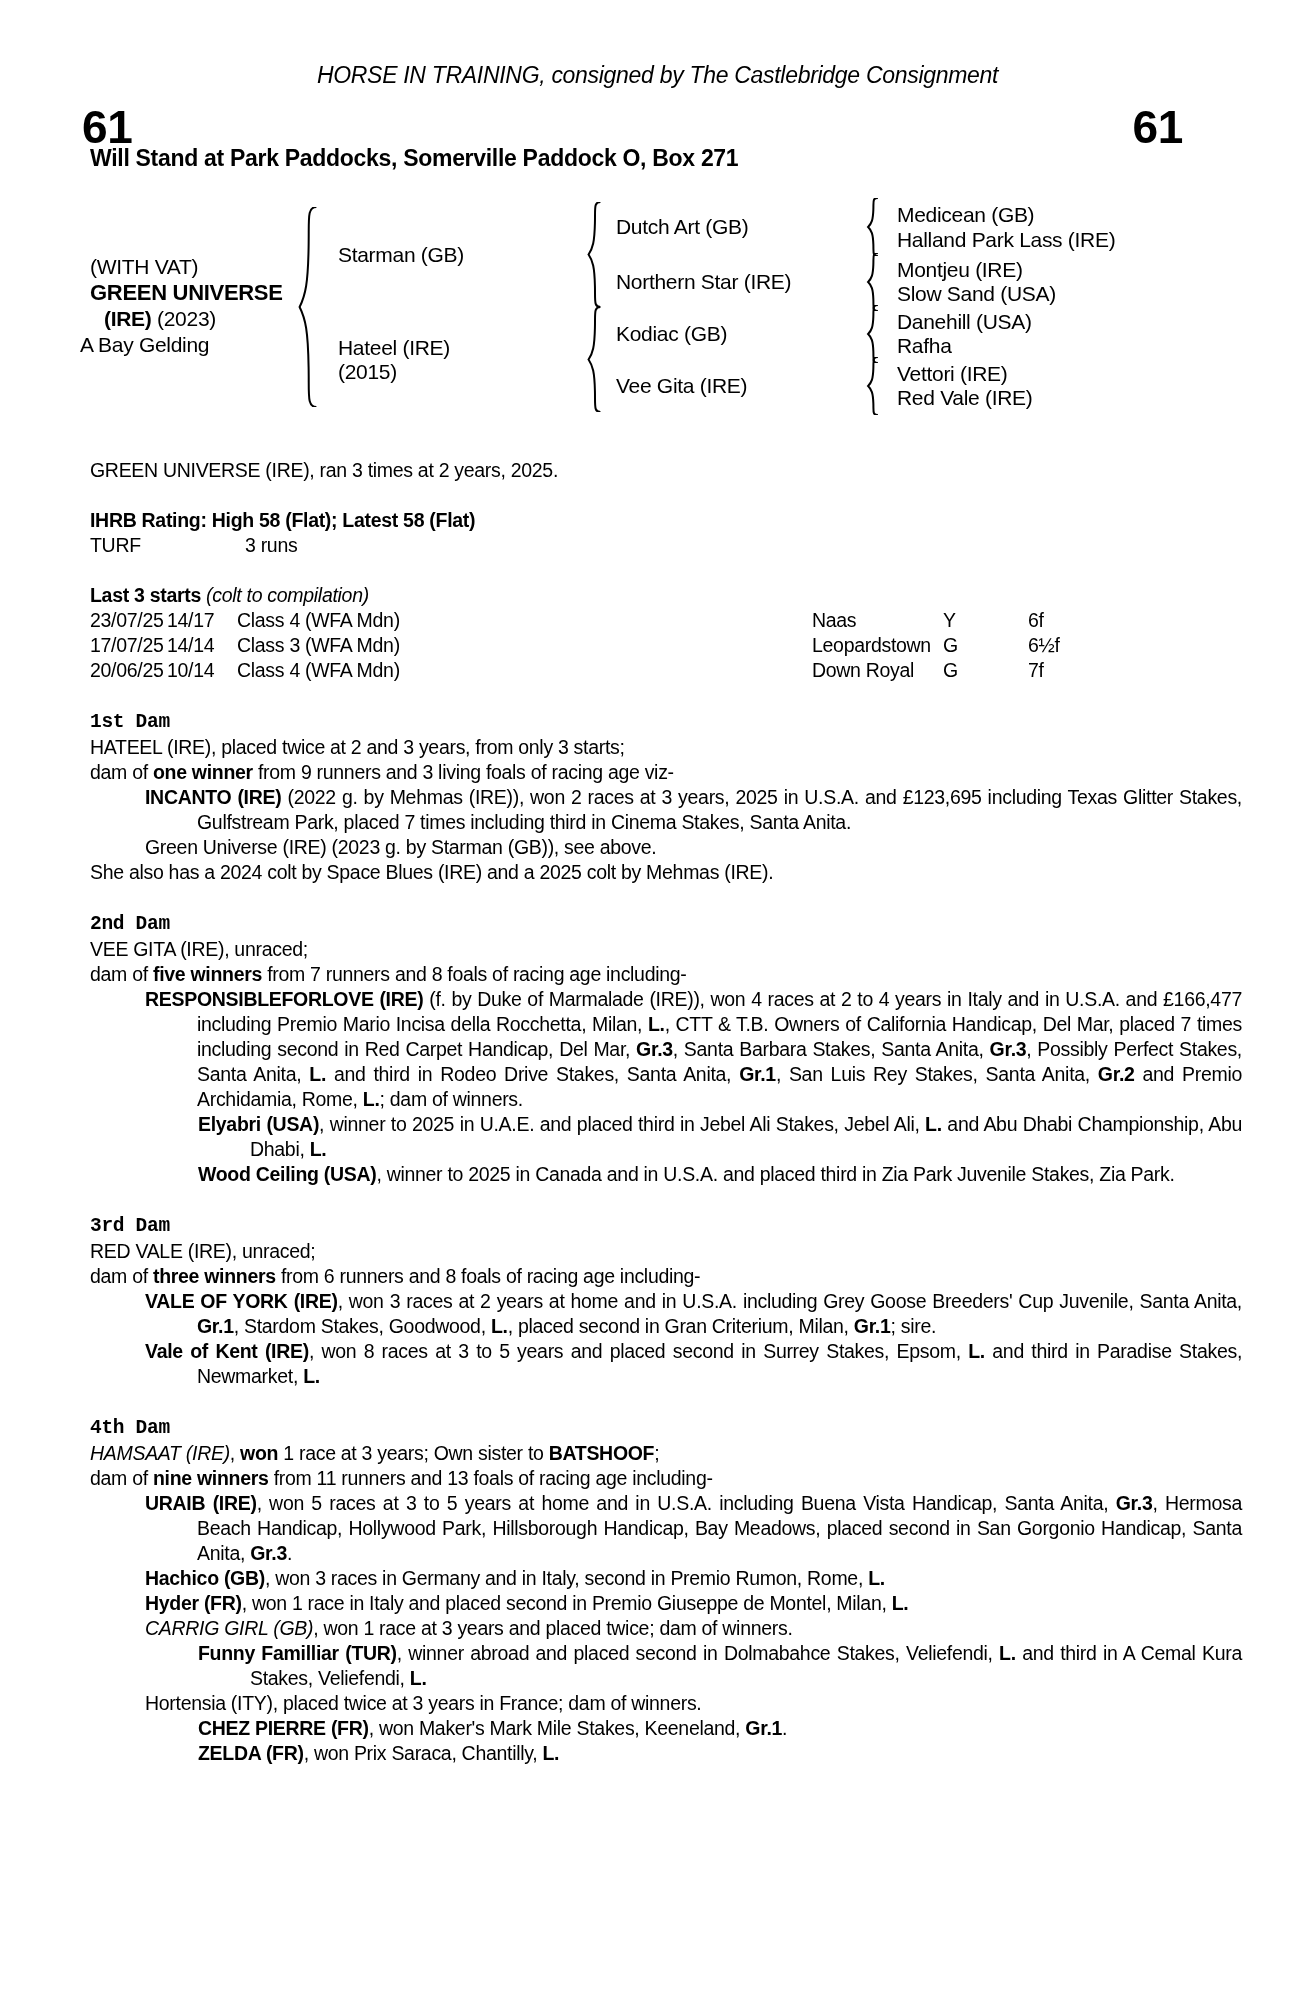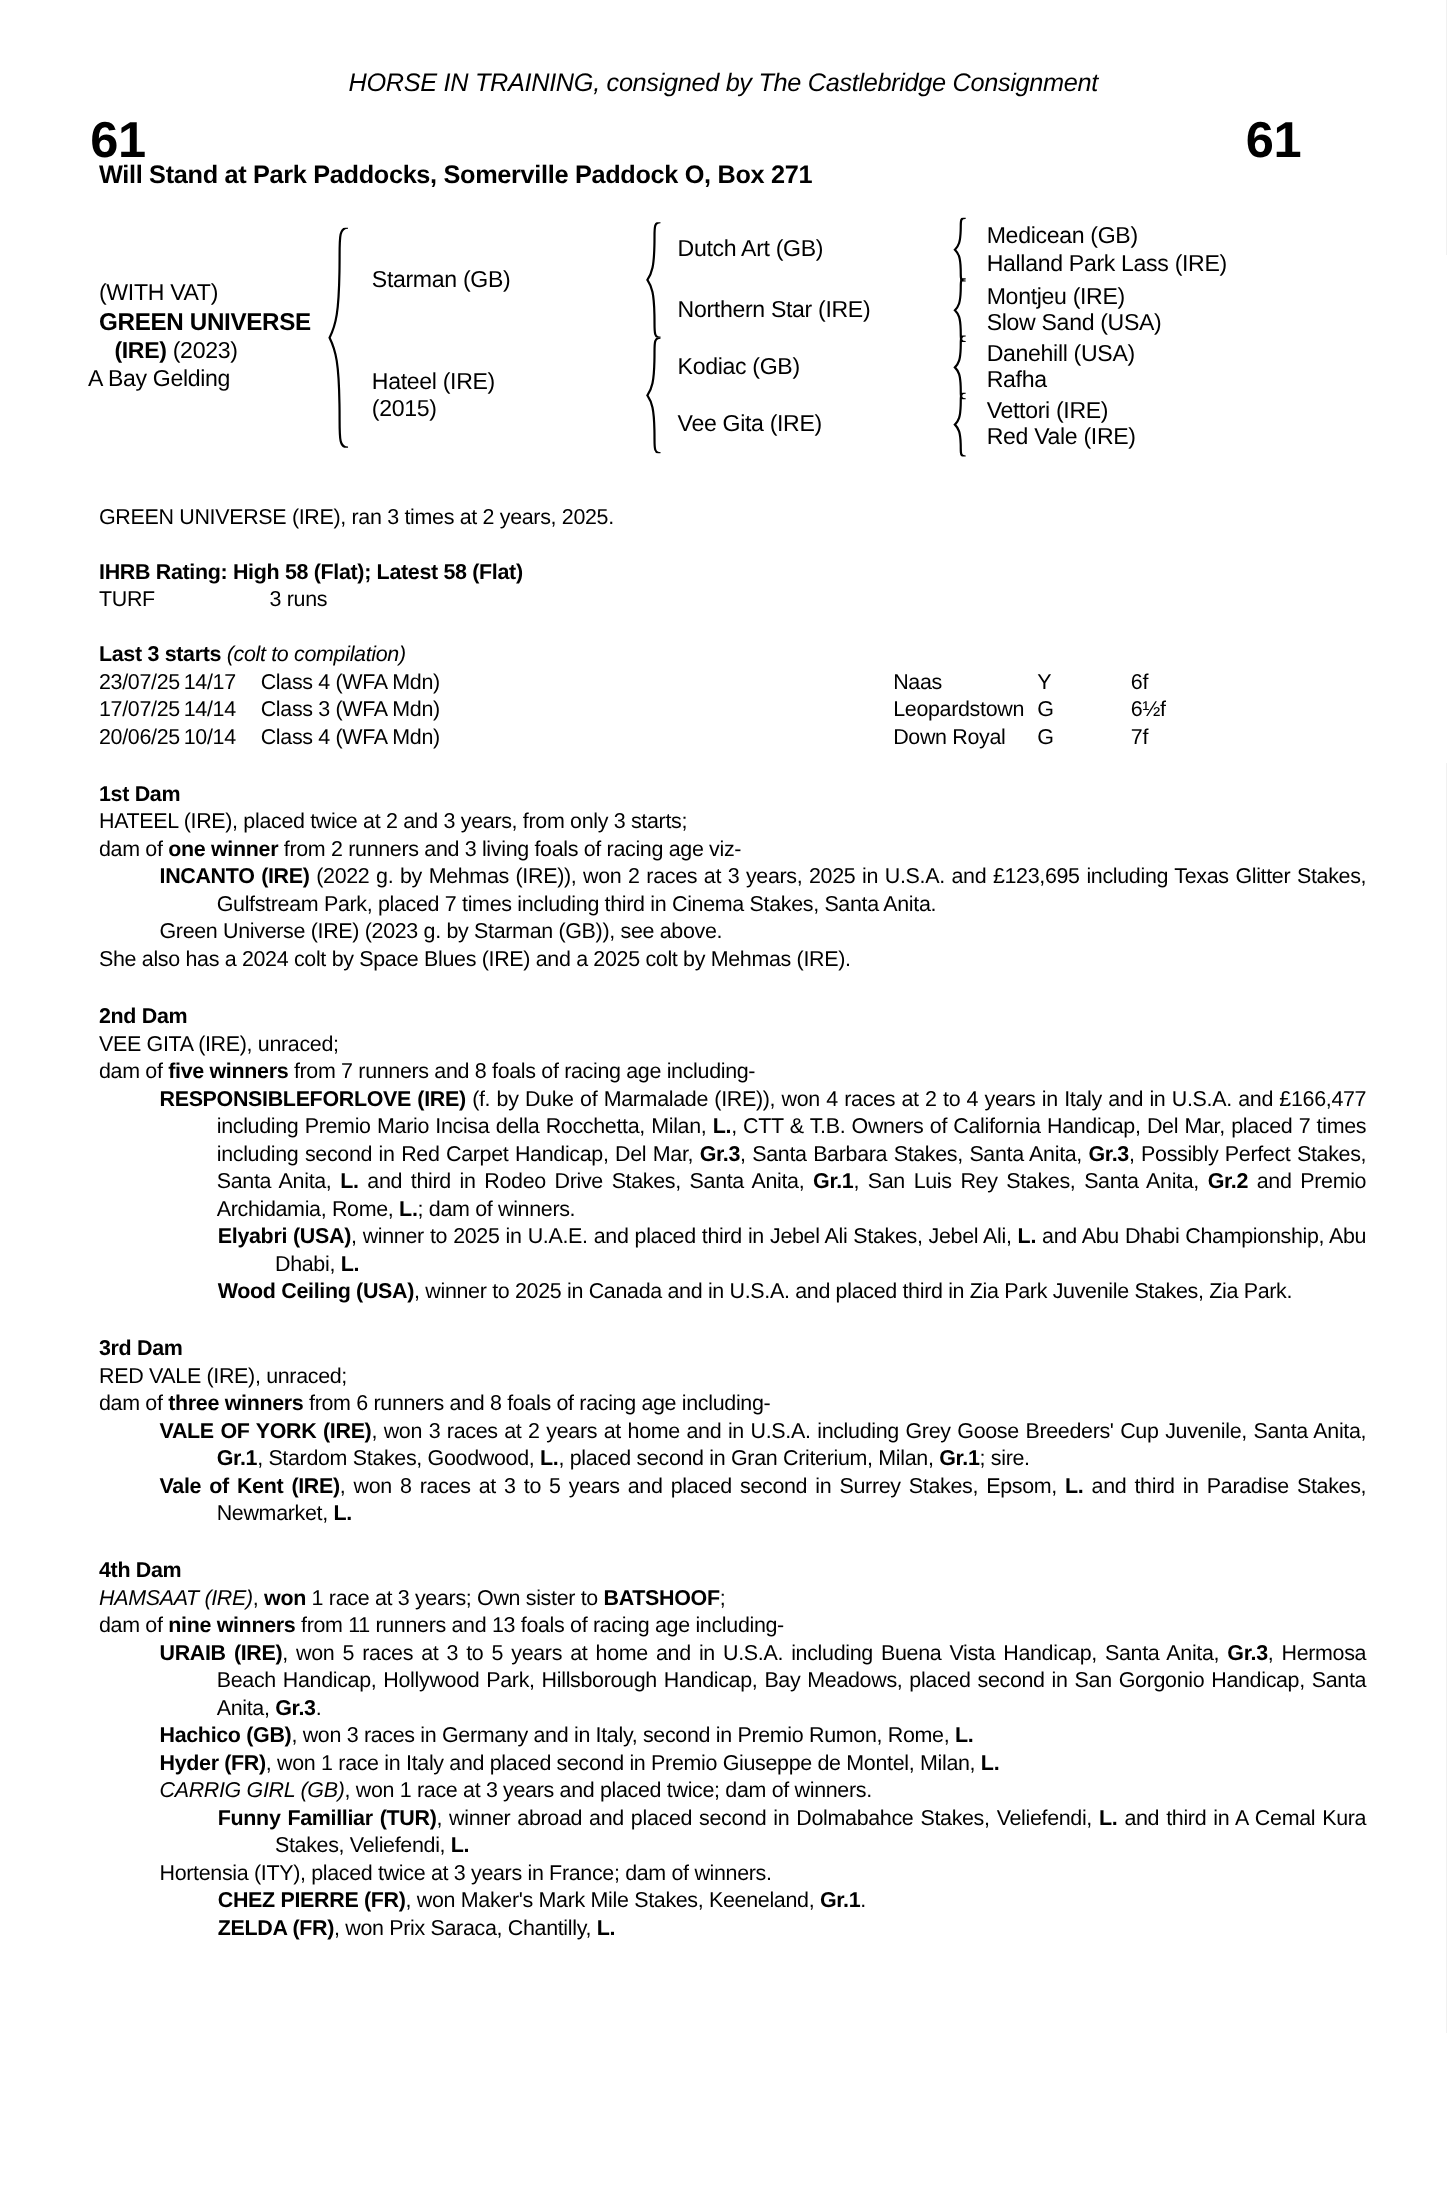--- a/index.html
+++ b/index.html
@@ -43,21 +43,21 @@
   .turf-runs{position:absolute;left:155px;top:0;}
   .last-starts .bold-lbl{font-weight:bold;}
   .last-starts .note{font-style:italic;}
   .race-table{width:100%;}
   .race-row{
     display:grid;
     grid-template-columns:77px 70px 575px 131px 85px auto;
     white-space:nowrap;text-align:left;
   }
   .section{margin-top:27px;}
-  .dam-heading{font-weight:bold;text-align:left;}
+  .dam-heading{font-weight:bold;text-align:left;font-family:Liberation Mono, monospace;}
   .para{margin:0;}
   .ind-base{padding-left:0;}
   .ind-entry{padding-left:107px;text-indent:-52px;}
   .ind-sub{padding-left:160px;text-indent:-52px;}
 </style>
 </head>
 <body>
 
 <div class="page">
 
@@ -161,21 +161,21 @@
           <span>Class 4 (WFA Mdn)</span>
           <span>Down Royal</span>
           <span>G</span>
           <span>7f</span>
         </div>
       </div>
     <div id="sections">
         <div class="section">
           <div class="dam-heading">1st Dam</div>
           <div class="para ind-base"><span>HATEEL (IRE), placed twice at 2 and 3 years, from only 3 starts;</span></div>
-          <div class="para ind-base"><span>dam of </span><span style="font-weight: bold;">one winner</span><span> from 2 runners and 3 living foals of racing age viz-</span></div>
+          <div class="para ind-base"><span>dam of </span><span style="font-weight: bold;">one winner</span><span> from 9 runners and 3 living foals of racing age viz-</span></div>
           <div class="para ind-entry"><span style="font-weight: bold;">INCANTO (IRE)</span><span> (2022 g. by Mehmas (IRE)), won 2 races at 3 years, 2025 in U.S.A. and £123,695 including Texas Glitter Stakes, Gulfstream Park, placed 7 times including third in Cinema Stakes, Santa Anita.</span></div>
           <div class="para ind-entry"><span>Green Universe (IRE) (2023 g. by Starman (GB)), see above.</span></div>
           <div class="para ind-base"><span>She also has a 2024 colt by Space Blues (IRE) and a 2025 colt by Mehmas (IRE).</span></div>
         </div>
         <div class="section">
           <div class="dam-heading">2nd Dam</div>
           <div class="para ind-base"><span>VEE GITA (IRE), unraced;</span></div>
           <div class="para ind-base"><span>dam of </span><span style="font-weight: bold;">five winners</span><span> from 7 runners and 8 foals of racing age including-</span></div>
           <div class="para ind-entry"><span style="font-weight: bold;">RESPONSIBLEFORLOVE (IRE)</span><span> (f. by Duke of Marmalade (IRE)), won 4 races at 2 to 4 years in Italy and in U.S.A. and £166,477 including Premio Mario Incisa della Rocchetta, Milan, </span><span style="font-weight: bold;">L.</span><span>, CTT &amp; T.B. Owners of California Handicap, Del Mar, placed 7 times including second in Red Carpet Handicap, Del Mar, </span><span style="font-weight: bold;">Gr.3</span><span>, Santa Barbara Stakes, Santa Anita, </span><span style="font-weight: bold;">Gr.3</span><span>, Possibly Perfect Stakes, Santa Anita, </span><span style="font-weight: bold;">L.</span><span> and third in Rodeo Drive Stakes, Santa Anita, </span><span style="font-weight: bold;">Gr.1</span><span>, San Luis Rey Stakes, Santa Anita, </span><span style="font-weight: bold;">Gr.2</span><span> and Premio Archidamia, Rome, </span><span style="font-weight: bold;">L.</span><span>; dam of winners.</span></div>
           <div class="para ind-sub"><span style="font-weight: bold;">Elyabri (USA)</span><span>, winner to 2025 in U.A.E. and placed third in Jebel Ali Stakes, Jebel Ali, </span><span style="font-weight: bold;">L.</span><span> and Abu Dhabi Championship, Abu Dhabi, </span><span style="font-weight: bold;">L.</span></div>

